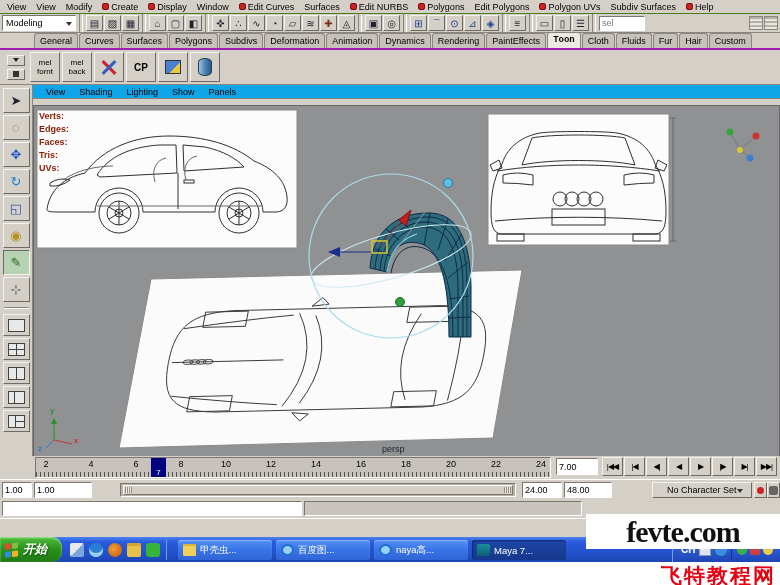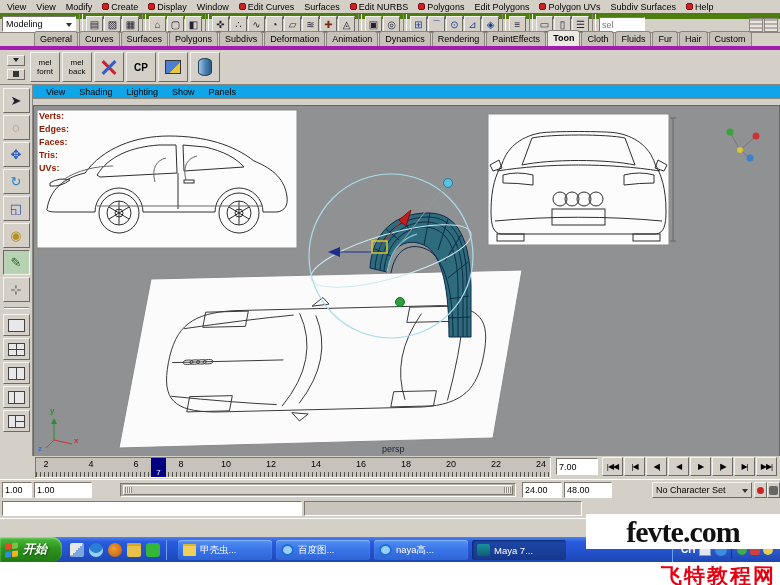--- a/index.html
+++ b/index.html
@@ -11,35 +11,35 @@
   .raised{border:1px solid;border-color:#f4f2ee #6d6a65 #6d6a65 #f4f2ee;background:#d4d0c8;}
   .sunken{border:1px solid;border-color:#7b776f #fff #fff #7b776f;}
   button{font-family:inherit;cursor:default;}
 
   
   .menubar{position:absolute;left:0;top:0;width:780px;height:13px;display:flex;align-items:center;padding-left:2px;background:#d4d0c8;}
   .menu-item{display:inline-flex;align-items:center;gap:2px;padding:0 5px;height:13px;white-space:nowrap;}
   .red-marker{width:7px;height:7px;background:#cc2222;border:1px solid #7a0f0f;border-radius:2px;display:inline-block;}
 
   
-  .statusline{position:absolute;left:0;top:13px;width:780px;height:20px;display:flex;align-items:flex-end;gap:1px;padding:0 2px;background:#d4d0c8;border-top:6px solid #4d7c0f;border-bottom:1px solid #8a867f;}
+  .statusline{position:absolute;left:0;top:13px;width:780px;height:20px;display:flex;align-items:center;gap:1px;padding:0 2px;background:#d4d0c8;border-top:1px solid #4d7c0f;border-bottom:1px solid #8a867f;}
   .mode-dd{width:74px;height:16px;background:#fff;border:1px solid;border-color:#7b776f #fff #fff #7b776f;display:flex;align-items:center;justify-content:space-between;padding:0 3px;flex:none;}
   .dd-arrow{width:0;height:0;border:3px solid transparent;border-top:4px solid #333;margin-top:4px;display:inline-block;}
   .vdiv{width:4px;height:18px;border-left:1px solid #8a867f;border-right:1px solid #fff;margin:0 2px;flex:none;}
   .sicon{width:17px;height:16px;font-size:10px;line-height:13px;text-align:center;padding:0;color:#223;flex:none;}
   .sicon.c-blue{color:#1b3f8f;}
   .sicon.c-red{color:#7a2a10;}
   .qsel{width:46px;height:15px;background:#fff;color:#777;padding:0 2px;display:flex;align-items:center;flex:none;}
   .spacer{flex:1;}
   .uibars{width:14px;height:14px;background:repeating-linear-gradient(#b5b1a9 0 2px,#e9e6e0 2px 4px);border:1px solid #8a867f;flex:none;}
 
   
-  .shelftabs{position:absolute;left:0;top:33px;width:780px;height:17px;display:flex;align-items:flex-end;padding-left:34px;background:#d4d0c8;border-bottom:4px solid #a21caf;}
+  .shelftabs{position:absolute;left:0;top:33px;width:780px;height:17px;display:flex;align-items:flex-end;padding-left:34px;background:#d4d0c8;border-bottom:2px solid #a21caf;}
   .stab{height:15px;padding:2px 5px 0;border:1px solid #8a867f;border-bottom:none;border-radius:3px 3px 0 0;background:#c6c2ba;margin-right:1px;white-space:nowrap;}
-  .stab.active{background:#ece9e3;font-weight:bold;height:16px;}
+  .stab.active{background:#ece9e3;font-weight:bold;height:16px;font-family:Liberation Mono, monospace;}
   .shelfrow{position:absolute;left:0;top:50px;width:780px;height:35px;background:#d4d0c8;border-bottom:1px solid #8a867f;display:flex;align-items:center;padding-left:3px;}
   .shelf-side{width:26px;height:33px;display:flex;flex-direction:column;gap:3px;align-items:center;padding-top:4px;flex:none;}
   .mini{width:18px;height:11px;display:flex;align-items:center;justify-content:center;padding:0;}
   .tri-down{width:0;height:0;border:3px solid transparent;border-top:4px solid #222;margin-top:3px;}
   .sqdot{width:6px;height:6px;background:#333;}
   .shelf-btn{width:30px;height:30px;margin:0 1px;font-size:8px;line-height:9px;display:flex;flex-direction:column;align-items:center;justify-content:center;padding:0;position:relative;}
   .cp{font-weight:bold;font-size:10px;}
   .ax1,.ax2{position:absolute;width:18px;height:3px;left:5px;top:13px;background:#c23;}
   .ax1{transform:rotate(45deg);}
   .ax2{transform:rotate(-45deg);background:#335fc2;}
@@ -95,21 +95,21 @@
   .rangeslider{position:absolute;left:0;top:479px;width:780px;height:21px;background:#d4d0c8;border-top:1px solid #fff;}
   .rangeslider .field{position:absolute;height:16px;}
   .f-anim-start{left:2px;top:2px;width:30px;}
   .f-play-start{left:34px;top:2px;width:58px;}
   .rangebar{position:absolute;left:120px;top:3px;width:396px;height:14px;background:#b5b1a9;}
   .rangegrip{position:absolute;left:2px;right:2px;top:1px;bottom:1px;background:#d4d0c8;border:1px solid;border-color:#fff #7b776f #7b776f #fff;}
   .grip{position:absolute;top:1px;bottom:1px;width:7px;background:repeating-linear-gradient(90deg,#918d85 0 1px,#efece6 1px 2px);}
   .grip.l{left:1px;}.grip.r{right:1px;}
   .f-play-end{left:522px;top:2px;width:40px;}
   .f-anim-end{left:564px;top:2px;width:48px;}
-  .charset{position:absolute;left:652px;top:2px;width:100px;height:16px;display:flex;justify-content:space-between;align-items:center;padding:0 3px;white-space:nowrap;overflow:hidden;}
+  .charset{position:absolute;left:652px;top:2px;width:100px;height:16px;display:flex;justify-content:space-between;align-items:center;padding:0 14px;white-space:nowrap;overflow:hidden;}
   .rs-icon{position:absolute;top:2px;width:13px;height:16px;padding:0;}
   .rs1{left:754px;}.rs2{left:767px;}
   .autokey{width:7px;height:7px;border-radius:50%;background:#c22;display:block;margin:auto;}
   .prefs{width:9px;height:9px;background:#666;display:block;margin:auto;border-radius:2px;}
 
   
   .cmdline{position:absolute;left:0;top:500px;width:780px;height:18px;background:#d4d0c8;}
   .cmd-input{position:absolute;left:2px;top:1px;width:300px;height:15px;}
   .cmd-result{position:absolute;left:304px;top:1px;width:278px;height:15px;background:#c9c5be;}
   .helpline{position:absolute;left:0;top:518px;width:780px;height:19px;background:#d4d0c8;border-top:1px solid #fff;}

